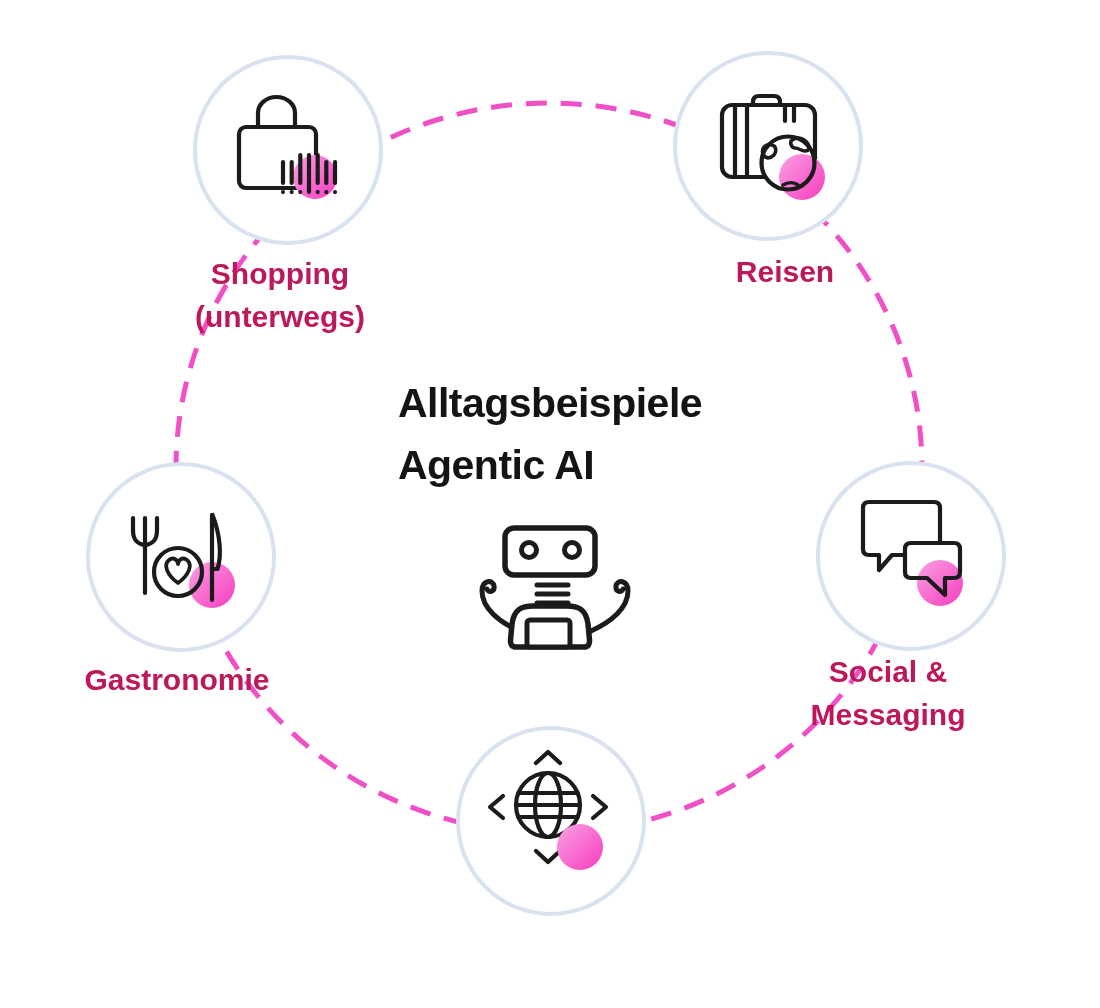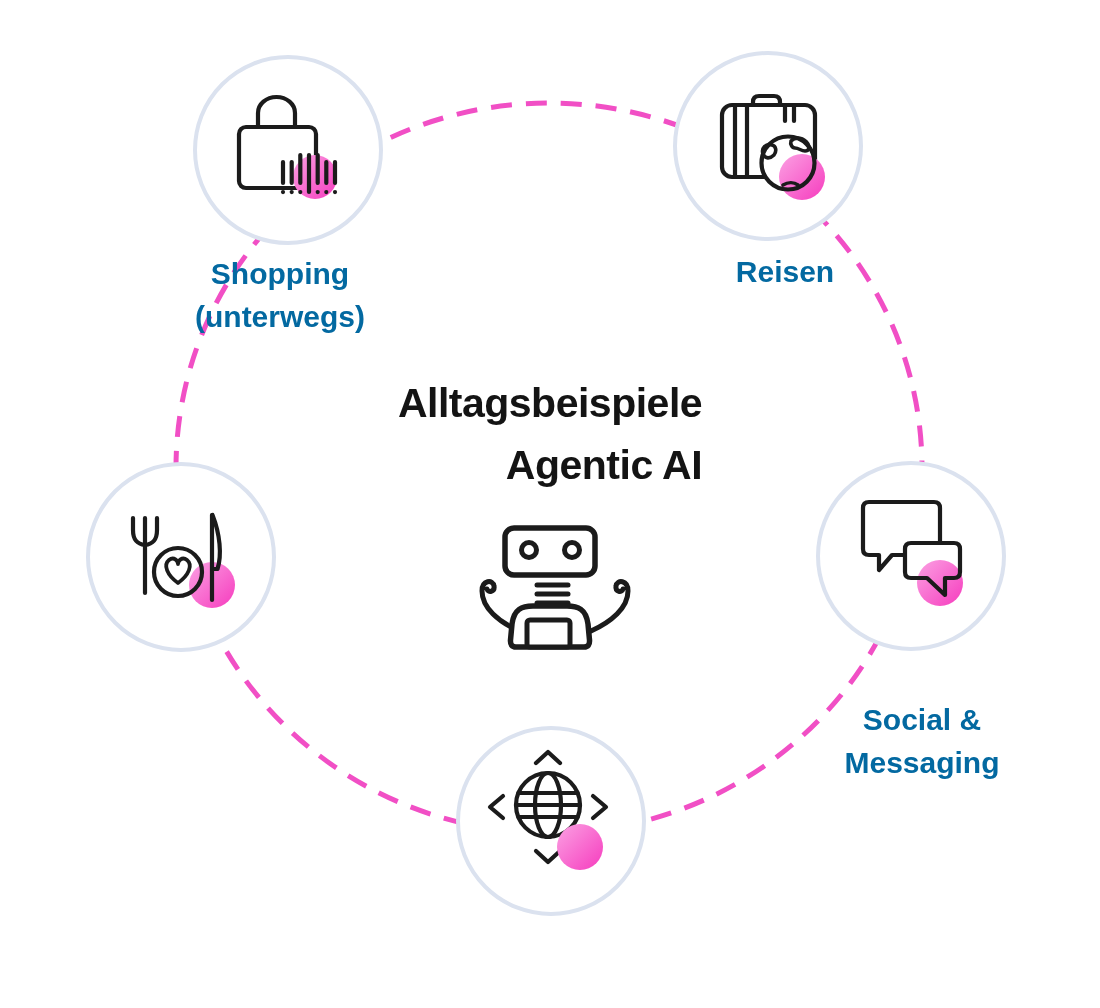--- a/index.html
+++ b/index.html
@@ -8,25 +8,25 @@
     background:#ffffff;
     font-family:"Liberation Sans",sans-serif;
   }
   .stage{position:absolute;inset:0;}
   .dash-layer{position:absolute;left:0;top:0;}
   .node{position:absolute;width:190px;height:190px;}
   .node svg{display:block;}
   .label{
     position:absolute;transform:translateX(-50%);
     text-align:center;font-weight:700;font-size:30px;line-height:43px;
-    color:#0369a1;white-space:pre-line;letter-spacing:0;
+    color:#be185d;white-space:pre-line;letter-spacing:0;
   }
   .title{
     position:absolute;transform:translateX(-50%);
-    text-align:right;font-weight:700;font-size:41px;line-height:62px;
+    text-align:left;font-weight:700;font-size:41px;line-height:62px;
     color:#141414;white-space:pre-line;letter-spacing:-0.5px;
   }
   .robot{position:absolute;left:475px;top:525px;}
   .ic{stroke:#1b1b1b;fill:none;stroke-linecap:round;stroke-linejoin:round;}
 </style>
 </head>
 <body>
 
 <div class="stage">
 
@@ -182,16 +182,17 @@
           <path d="M 126,53 V 138"></path>
           <path d="M 126.5,53 C 134,72 136,93 131.5,107 L 126.5,107"></path>
         </g>
       </g>
     </svg>
   </div>
 
   <div class="label" style="left:280px;top:252px;">Shopping
 (unterwegs)</div>
   <div class="label" style="left:768px;top:250px;margin-left:17px;">Reisen</div>
-  <div class="label" style="left:922px;top:650px;margin-top:48px;">Social &amp;
+  <div class="label" style="left:888px;top:650px;">Social &amp;
 Messaging</div>
+  <div class="label" style="left:177px;top:658px;">Gastronomie</div>
 
 </div>
 
 </body></html>

